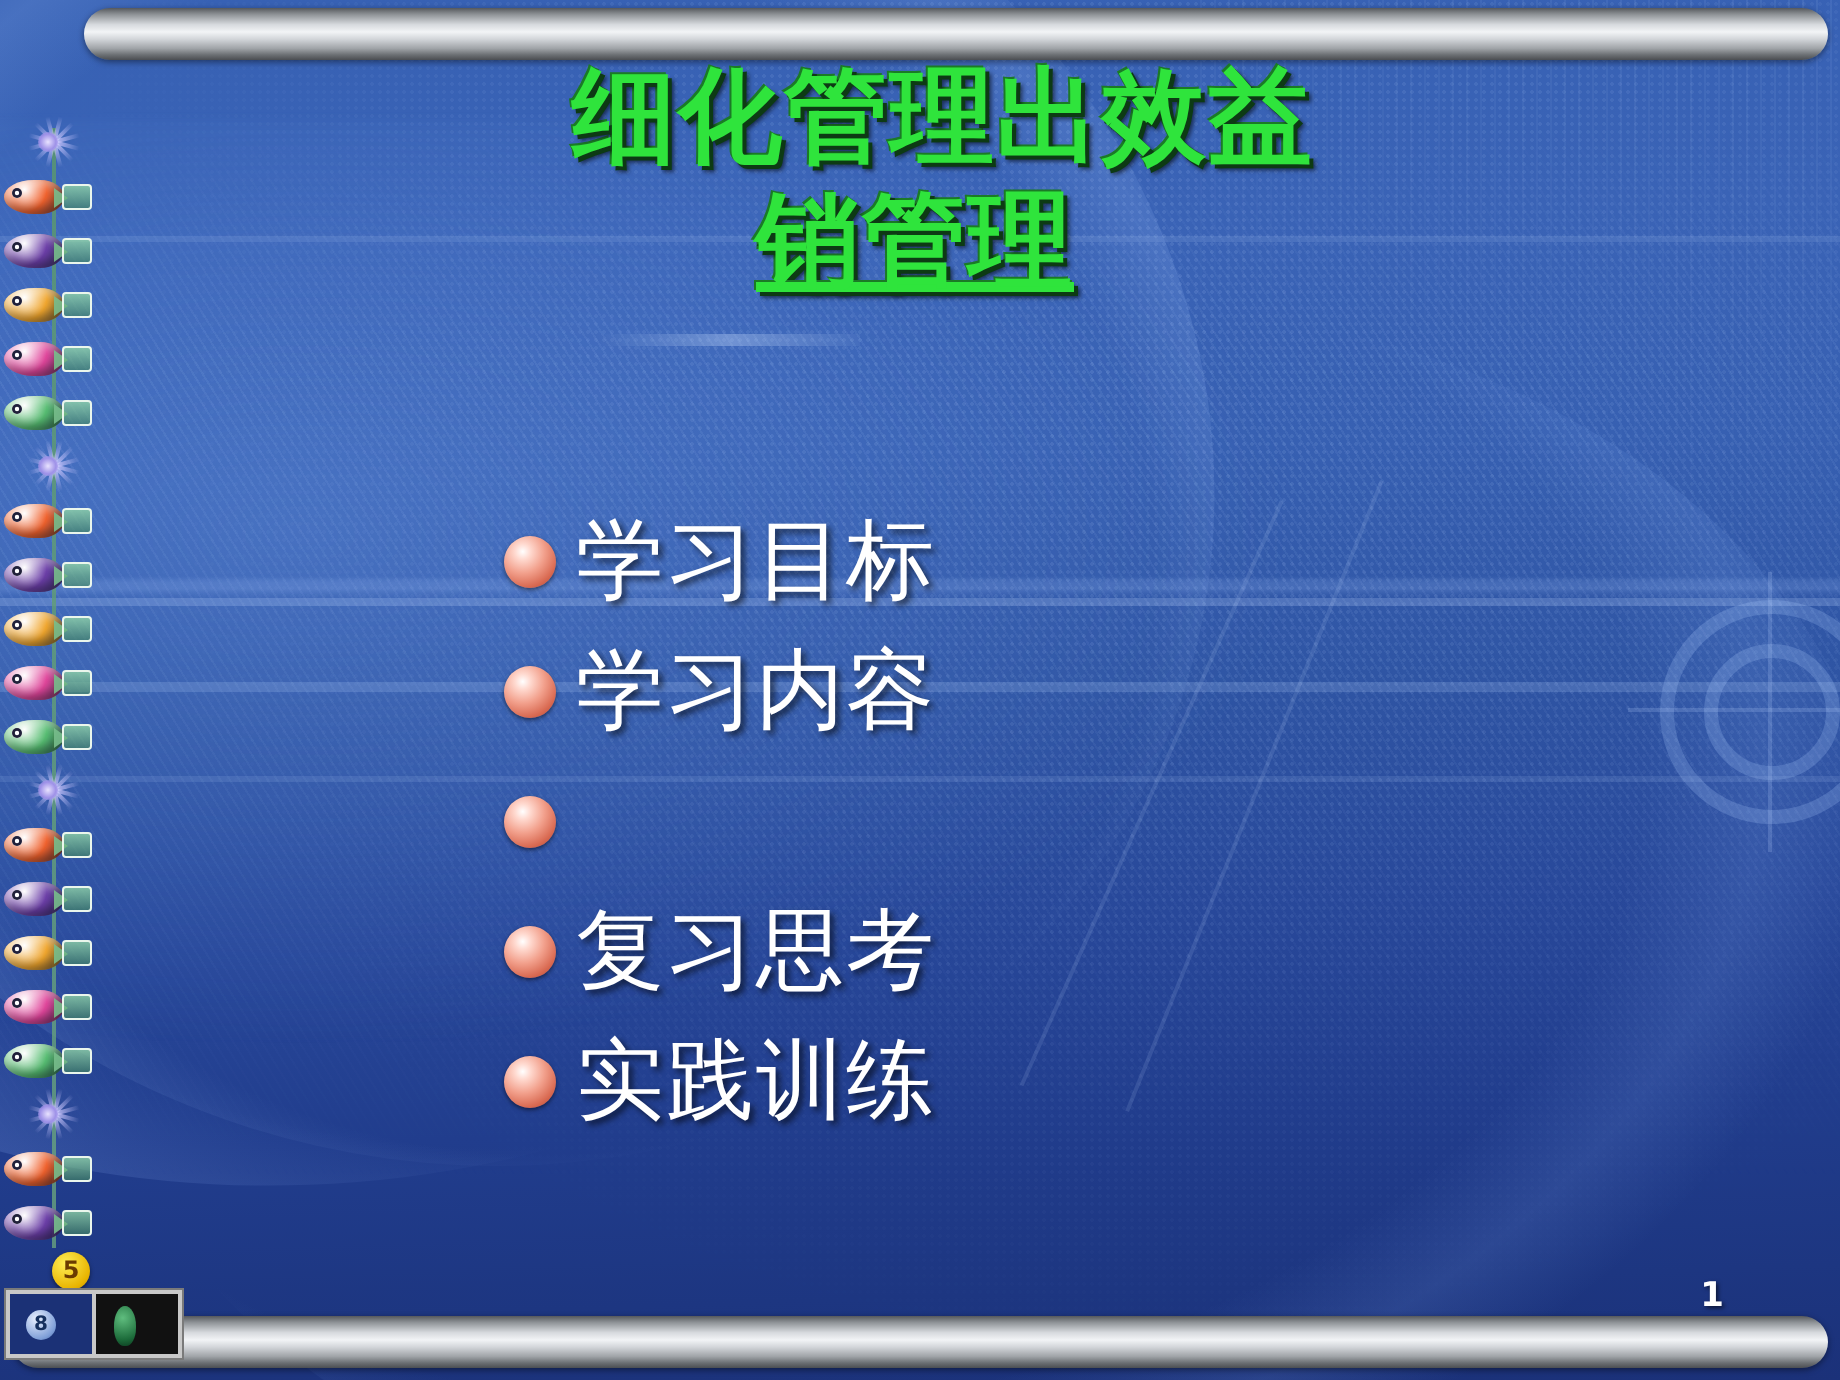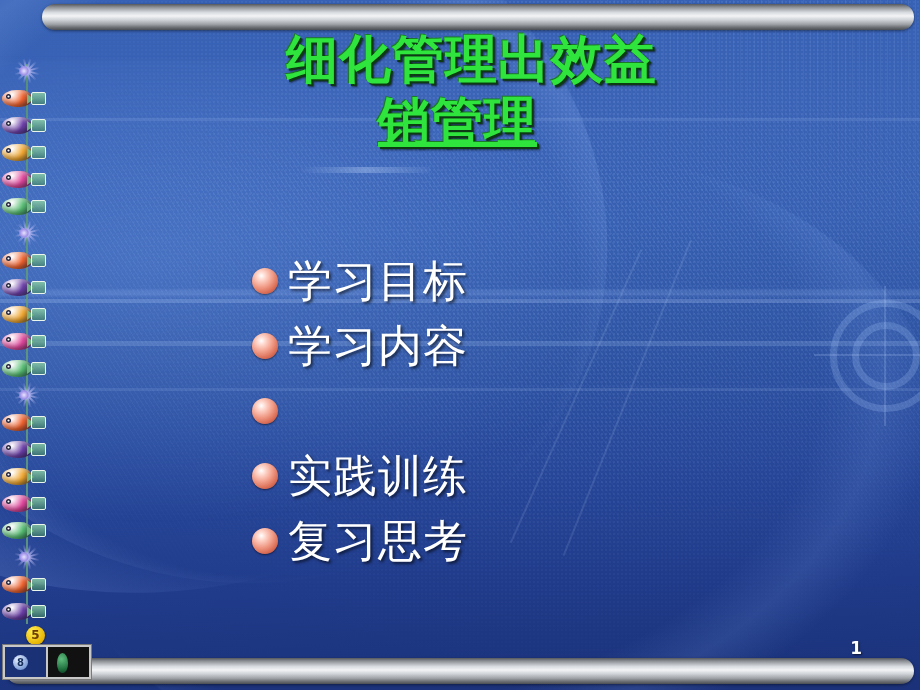--- a/index.html
+++ b/index.html
@@ -615,23 +615,23 @@
     </div>
     <div class="bullet-item">
       <span class="bullet-dot"></span>
       <span class="bullet-text">学习内容</span>
     </div>
     <div class="bullet-item">
       <span class="bullet-dot"></span>
     </div>
     <div class="bullet-item">
       <span class="bullet-dot"></span>
-      <span class="bullet-text">实践训练</span>
+      <span class="bullet-text">复习思考</span>
     </div>
     <div class="bullet-item">
       <span class="bullet-dot"></span>
-      <span class="bullet-text">复习思考</span>
+      <span class="bullet-text">实践训练</span>
     </div>
   </div>
 
   <div class="page-number">1</div>
 
 </div>
 
 </body></html>

